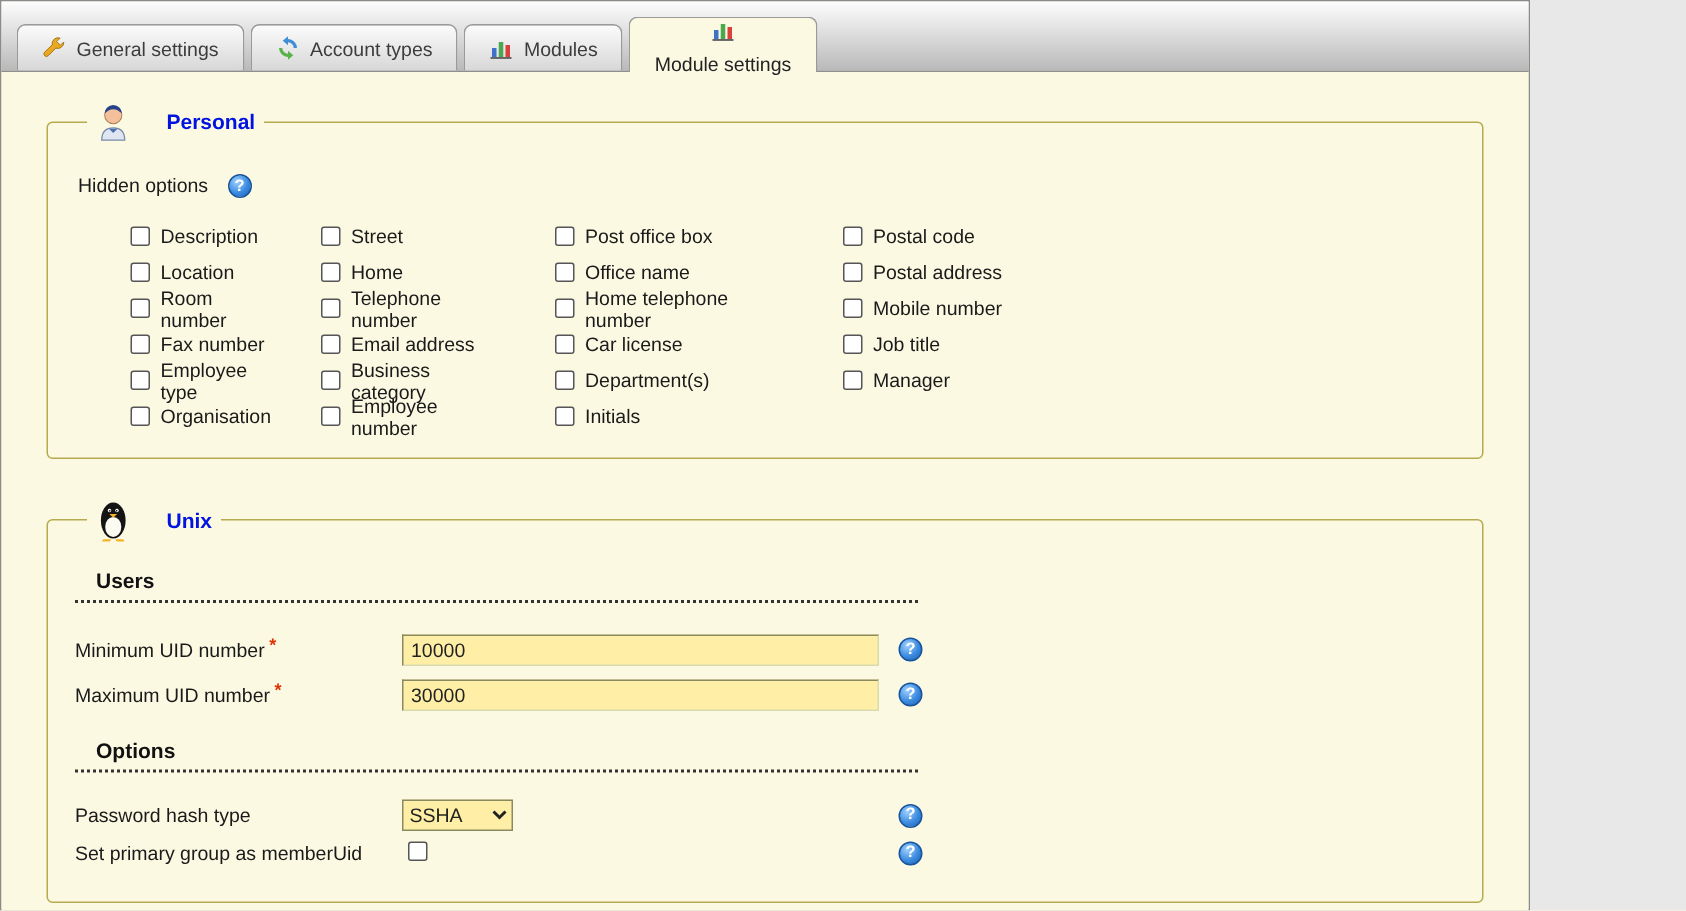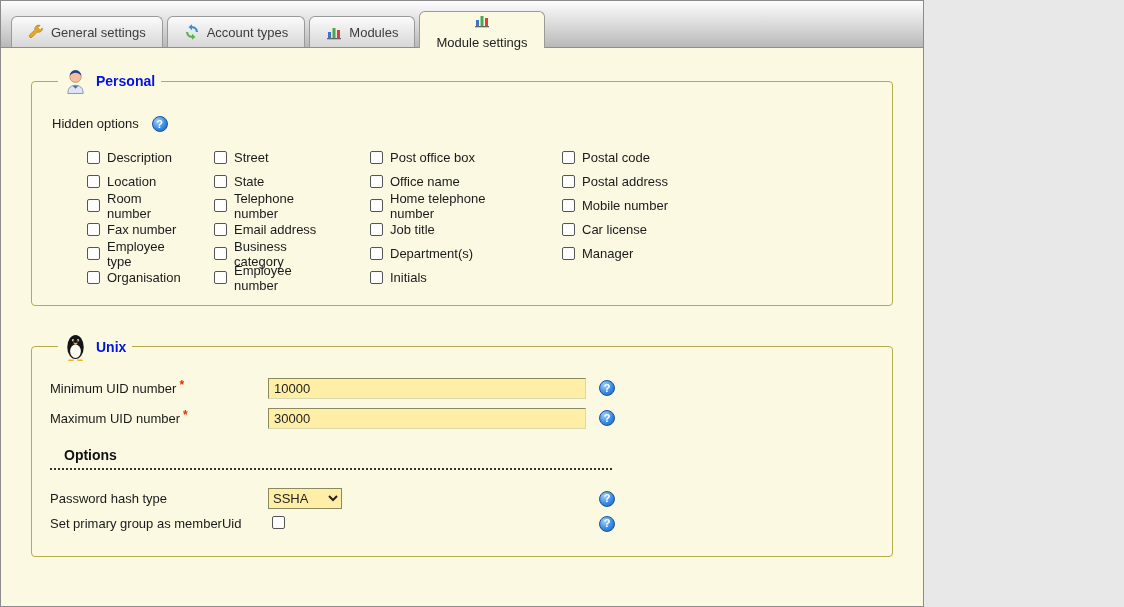--- a/index.html
+++ b/index.html
@@ -3,21 +3,21 @@
 <meta charset="utf-8">
 <style>
   * { box-sizing: border-box; }
   html,body { margin:0; padding:0; }
   body {
     font-family: "Liberation Sans", sans-serif;
     width: 1124px; height: 607px; overflow: hidden;
     background:#e8e8e8;
   }
   .page {
-    width:924px; height:607px;
+    width:1020px; height:607px;
     border:1px solid #8b8b8b;
     display:flex; flex-direction:column;
     background:#fcf9e3;
   }
 
   
   .tabbar {
     height:47px; flex:0 0 47px;
     background:linear-gradient(#fdfdfd, #b9b9b9);
     border-bottom:1px solid #8f8f8f;
@@ -52,21 +52,21 @@
     background:#fcf9e3;
     padding:20px 30px 0 30px;
   }
   fieldset.group {
     border:1px solid #b5aa4e;
     border-radius:4px;
     margin:0 0 26px 0;
     padding:12px 18px 20px 18px;
   }
   legend.group-legend {
-    display:flex; align-items:center; gap:9px;
+    display:flex; align-items:center; gap:24px;
     padding:0 6px; margin-left:8px;
   }
   .legend-title { color:#0013e0; font-weight:bold; font-size:14px; }
   .legend-icon { display:inline-flex; }
 
   
   .hidden-options-row {
     display:flex; align-items:flex-start; gap:7px;
     margin:10px 0 18px 2px;
     font-size:13px; color:#1a1a1a;
@@ -220,21 +220,21 @@
             <input type="checkbox" class="box" style="">
             <span>Postal code</span>
           </label>
 
         <label class="cb">
             <input type="checkbox" class="box" style="">
             <span>Location</span>
           </label>
         <label class="cb">
             <input type="checkbox" class="box" style="">
-            <span>State</span>
+            <span>Home</span>
           </label>
         <label class="cb">
             <input type="checkbox" class="box" style="">
             <span>Office name</span>
           </label>
         <label class="cb">
             <input type="checkbox" class="box" style="">
             <span>Postal address</span>
           </label>
 
@@ -258,25 +258,25 @@
         <label class="cb">
             <input type="checkbox" class="box" style="">
             <span>Fax number</span>
           </label>
         <label class="cb">
             <input type="checkbox" class="box" style="">
             <span>Email address</span>
           </label>
         <label class="cb">
             <input type="checkbox" class="box" style="">
+            <span>Car license</span>
+          </label>
+        <label class="cb">
+            <input type="checkbox" class="box" style="">
             <span>Job title</span>
-          </label>
-        <label class="cb">
-            <input type="checkbox" class="box" style="">
-            <span>Car license</span>
           </label>
 
         <label class="cb">
             <input type="checkbox" class="box" style="">
             <span>Employee type</span>
           </label>
         <label class="cb">
             <input type="checkbox" class="box" style="">
             <span>Business category</span>
           </label>
@@ -316,20 +316,21 @@
             <circle cx="9.4" cy="8.6" r="1.2" fill="#fff"></circle>
             <circle cx="14.6" cy="8.6" r="1.2" fill="#fff"></circle>
             <circle cx="9.6" cy="8.8" r="0.55" fill="#000"></circle>
             <circle cx="14.4" cy="8.8" r="0.55" fill="#000"></circle>
             <path d="M9.3 11 h5.4 l-2.7 2.6 z" fill="#f4b324"></path>
           </svg>
         </span>
         <span class="legend-title">Unix</span>
       </legend>
 
+      <div class="section-header first">Users</div>
 
       <div class="frow">
         <span class="field-label"><span>Minimum UID number</span><span class="req">*</span></span>
         <span><input type="text" class="text" value="10000" style=""></span>
         <span class="help help-cell">?</span>
       </div>
 
       <div class="frow">
         <span class="field-label"><span>Maximum UID number</span><span class="req">*</span></span>
         <span><input type="text" class="text" value="30000" style=""></span>

